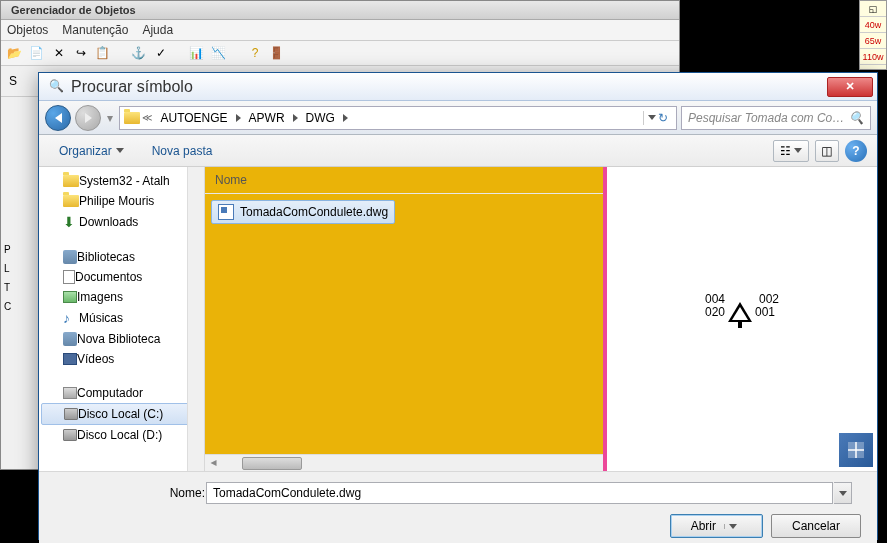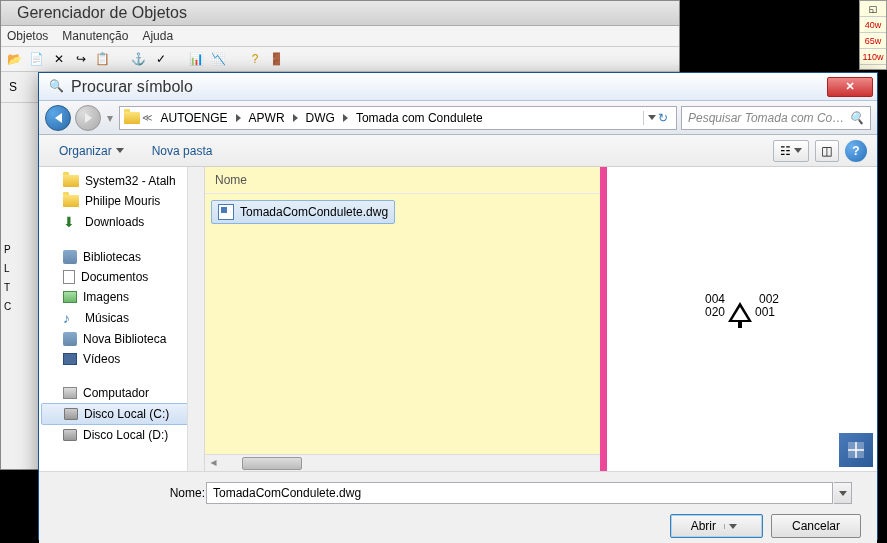--- a/index.html
+++ b/index.html
@@ -1,20 +1,20 @@
 <!DOCTYPE html>
 <html><head>
   <meta charset="utf-8">
   <style>
     * { box-sizing: border-box; margin: 0; padding: 0; font-family: 'Segoe UI', Tahoma, sans-serif; font-size: 12px; }
     body { width: 887px; height: 543px; background: #000; position: relative; overflow: hidden; }
     
     
     .parent-window { position: absolute; top: 0; left: 0; width: 680px; height: 470px; background: #f0f0f0; border: 1px solid #888; }
-    .parent-title { background: linear-gradient(#e8e8e8, #d0d0d0); padding: 3px 16px; font-size: 16px; color: #333; border-bottom: 1px solid #aaa; }
+    .parent-title { background: linear-gradient(#e8e8e8, #d0d0d0); padding: 3px 10px; font-size: 11px; color: #333; border-bottom: 1px solid #aaa; font-weight: bold; }
     .parent-menu { background: #f4f4f4; padding: 3px 6px; display: flex; gap: 14px; font-size: 11px; color: #333; border-bottom: 1px solid #ccc; }
     .parent-tools { background: #f4f4f4; padding: 4px 6px; display: flex; gap: 6px; align-items: center; border-bottom: 1px solid #ccc; }
     .tool-icon { width: 16px; height: 16px; display: inline-flex; align-items: center; justify-content: center; }
     
     
     .right-ruler { position: absolute; top: 0; right: 0; width: 28px; height: 70px; background: #fffde0; border: 1px solid #999; }
     .ruler-row { height: 16px; display: flex; align-items: center; justify-content: center; font-size: 9px; border-bottom: 1px solid #ccc; }
     .ruler-red { color: #c00; }
     
     
@@ -39,27 +39,27 @@
     .toolbar { height: 32px; background: linear-gradient(#f7f7f7, #ececec); border-bottom: 1px solid #d0d0d0; display: flex; align-items: center; padding: 0 10px; gap: 8px; }
     .tool-btn { padding: 4px 10px; color: #1a5490; display: flex; align-items: center; gap: 4px; border-radius: 2px; }
     .toolbar-right { margin-left: auto; display: flex; align-items: center; gap: 6px; }
     .view-btn { width: 36px; height: 22px; border: 1px solid #b0b8c0; background: linear-gradient(#fff, #e8e8e8); border-radius: 2px; display: flex; align-items: center; justify-content: center; }
     .help-btn { width: 22px; height: 22px; border-radius: 50%; background: radial-gradient(circle at 30% 30%, #6ab0f0, #2870b8); color: #fff; font-weight: bold; display: flex; align-items: center; justify-content: center; }
     
     
     .content { display: flex; height: 304px; }
     .sidebar { width: 166px; background: #fff; border-right: 1px solid #d8d8d8; overflow-y: auto; padding: 4px 0; position: relative; }
     .sidebar-scroll { position: absolute; right: 0; top: 0; bottom: 0; width: 17px; background: #f0f0f0; border-left: 1px solid #ddd; }
-    .sb-item { padding: 3px 4px 3px 24px; display: flex; align-items: center; gap: 6px; white-space: nowrap; overflow: hidden; }
+    .sb-item { padding: 3px 4px 3px 24px; display: flex; align-items: center; white-space: nowrap; overflow: hidden; }
     .sb-item.l1 { font-weight: normal; }
     .sb-item.selected { background: linear-gradient(#e8f0fb, #d0e0f4); border: 1px solid #a0c0e8; border-radius: 2px; margin: 0 2px; padding-left: 22px; }
     .sb-icon { width: 16px; height: 16px; flex-shrink: 0; }
     .sb-spacer { height: 14px; }
     
-    .filelist { flex: 1; background: #fef9c3; border-right: 7px solid #ec4899; display: flex; flex-direction: column; }
+    .filelist { flex: 1; background: #eab308; border-right: 4px solid #ec4899; display: flex; flex-direction: column; }
     .fl-header { padding: 6px 10px; color: #555; border-bottom: 1px solid #e8e8e8; }
     .fl-body { flex: 1; padding: 6px; }
     .file-item { display: inline-flex; align-items: center; gap: 6px; padding: 3px 6px; background: linear-gradient(#e4eef9, #cde0f4); border: 1px solid #8ab4e0; border-radius: 2px; }
     .fl-scroll { height: 17px; background: #f0f0f0; border-top: 1px solid #ddd; display: flex; }
     .scroll-thumb { width: 60px; height: 13px; margin: 2px 20px; background: linear-gradient(#ddd, #bbb); border: 1px solid #999; border-radius: 2px; }
     
     .preview { width: 270px; background: #fff; padding: 10px; position: relative; }
     .preview-canvas { width: 100%; height: 260px; background: #fff; display: flex; align-items: center; justify-content: center; position: relative; }
     .preview-content { font-family: monospace; font-size: 16px; text-align: center; position: relative; }
     .preview-tri { display: inline-block; width: 0; height: 0; border-left: 12px solid transparent; border-right: 12px solid transparent; border-bottom: 20px solid #000; vertical-align: middle; margin: 0 3px; position: relative; }
@@ -163,23 +163,20 @@
         </span>
       <span class="bc-sep arrow-right-sm"></span>
       <span class="bc-item">
           <span>APWR</span>
         </span>
       <span class="bc-sep arrow-right-sm"></span>
       <span class="bc-item">
           <span>DWG</span>
         </span>
       <span class="bc-sep arrow-right-sm"></span>
-      <span class="bc-item">
-          <span>Tomada com Condulete</span>
-        </span>
       <div class="refresh-area" style="margin-left:auto">
         <span class="arrow-down-sm"></span>
         <span style="color:#3a7ab8">↻</span>
       </div>
     </div>
     <div class="search-box">
       <span style="flex:1; overflow:hidden; text-overflow:ellipsis; white-space:nowrap;">Pesquisar Tomada com Condu...</span>
       <span style="color:#5a8ac0">🔍</span>
     </div>
   </div>

